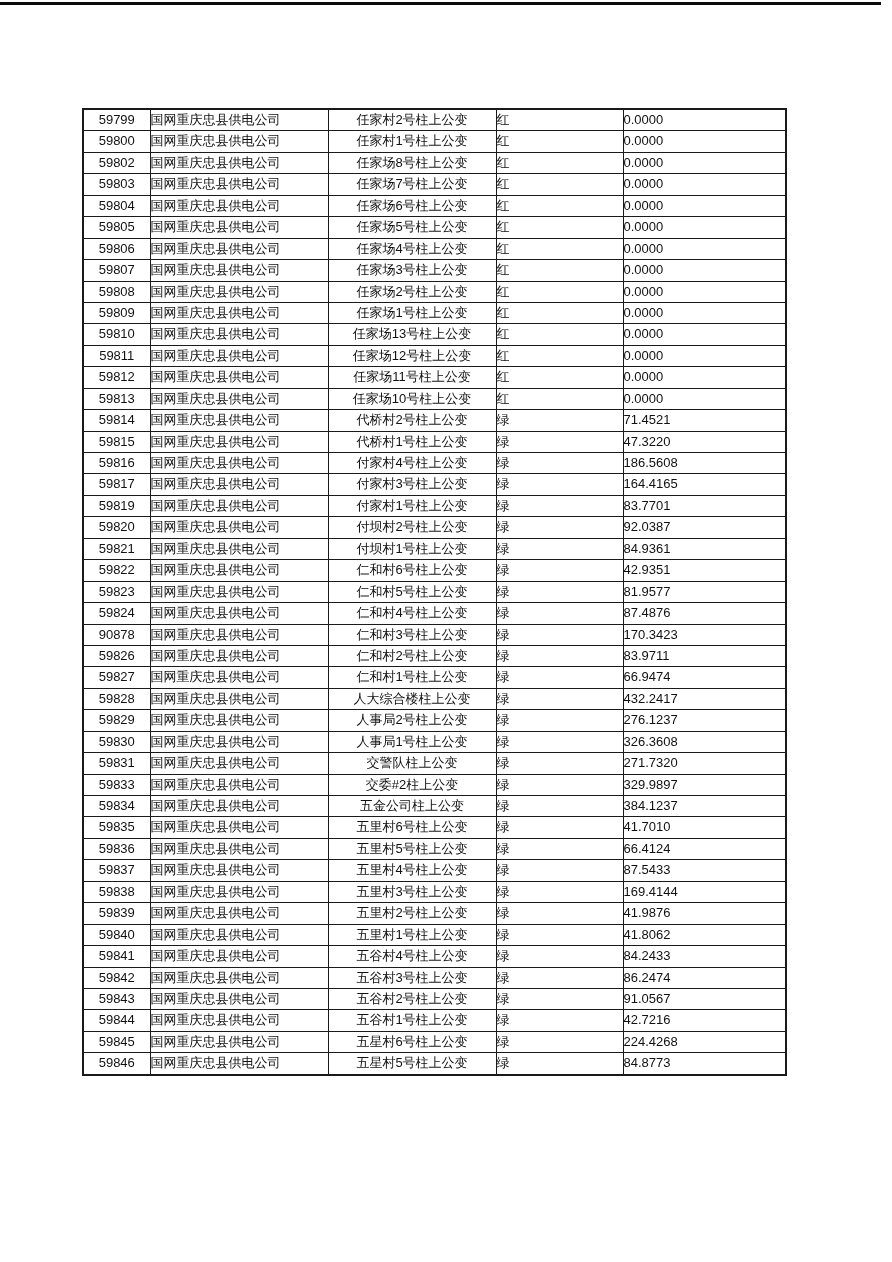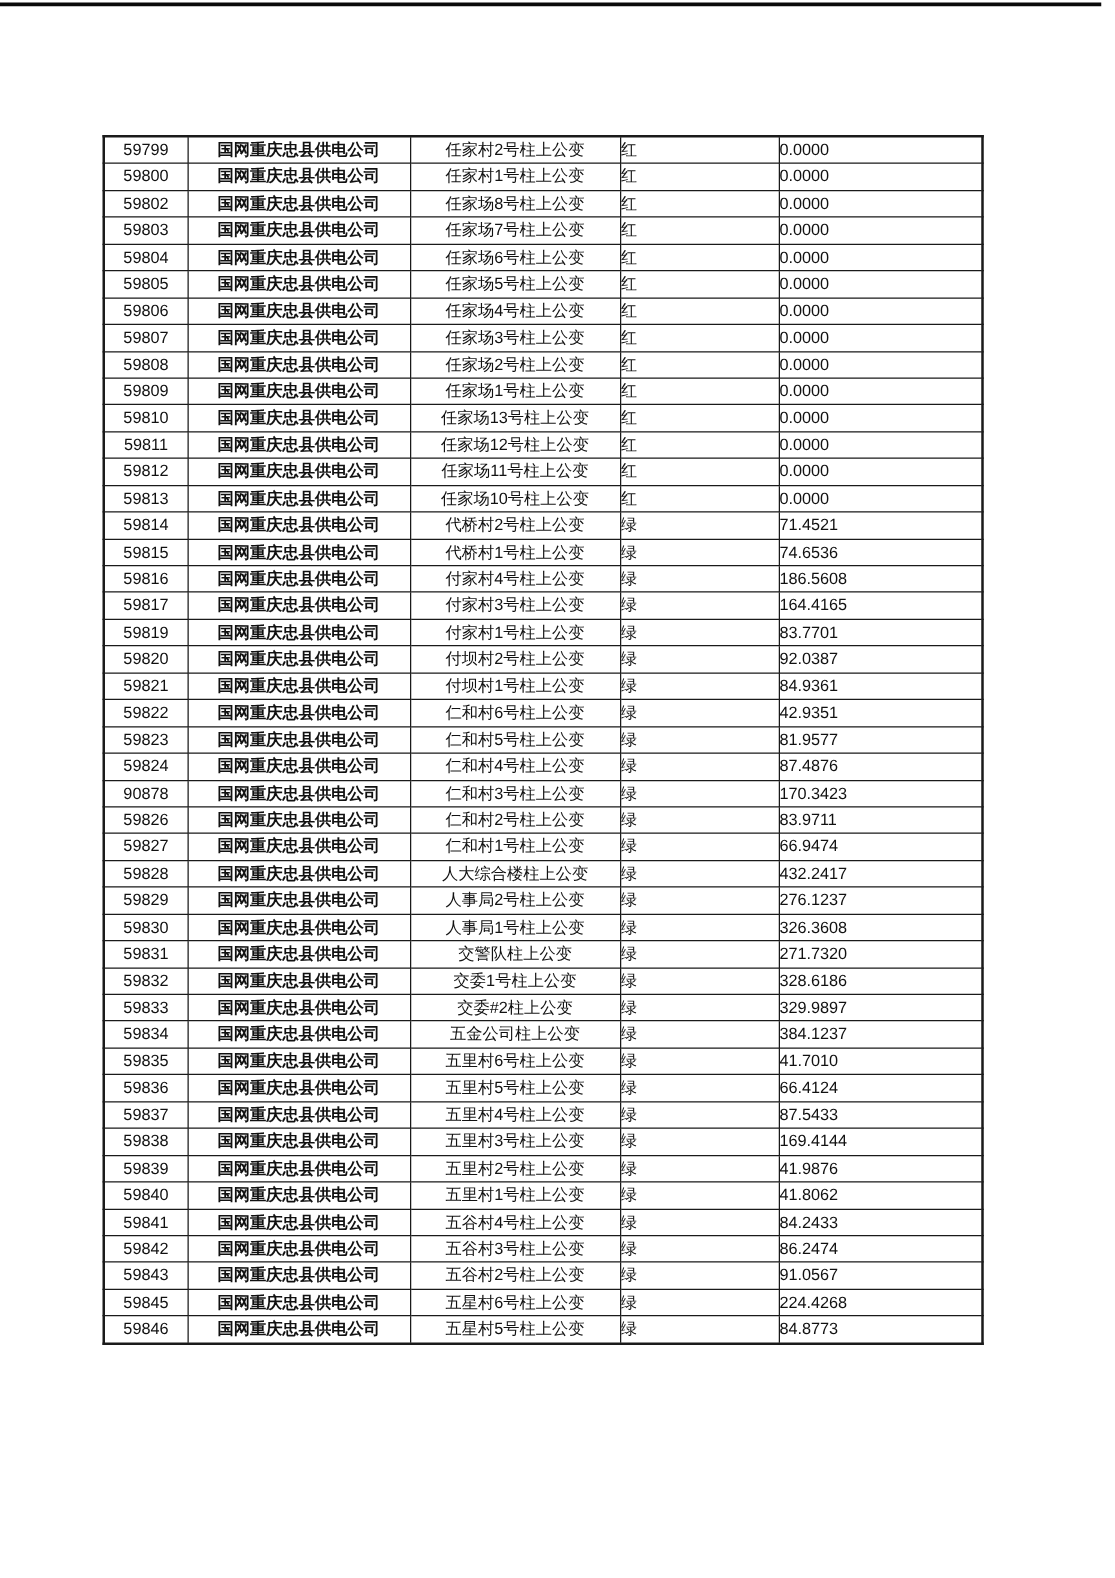--- a/index.html
+++ b/index.html
@@ -47,21 +47,21 @@
     border: 1px solid #1a1a1a;
     height: 20.44px;
     padding: 0;
     font-size: 13px;
     line-height: 20.44px;
     color: #111111;
     white-space: nowrap;
     overflow: hidden;
   }
   td.c0 { text-align: center; }
-  td.c1 { text-align: center; padding-left: 4px; font-weight: bold; }
+  td.c1 { text-align: left; padding-left: 4px; }
   td.c2 { text-align: center; padding-left: 4px; }
   td.c3 { text-align: left; padding-left: 4px; }
   td.c4 { text-align: left; }
 </style>
 </head>
 <body>
 
 <div class="page">
   <div class="top-rule"></div>
   <div class="right-edge"></div>
@@ -177,21 +177,21 @@
           <td class="c1">国网重庆忠县供电公司</td>
           <td class="c2">代桥村2号柱上公变</td>
           <td class="c3">绿</td>
           <td class="c4">71.4521</td>
         </tr>
         <tr>
           <td class="c0">59815</td>
           <td class="c1">国网重庆忠县供电公司</td>
           <td class="c2">代桥村1号柱上公变</td>
           <td class="c3">绿</td>
-          <td class="c4">74.6536</td>
+          <td class="c4">47.3220</td>
         </tr>
         <tr>
           <td class="c0">59816</td>
           <td class="c1">国网重庆忠县供电公司</td>
           <td class="c2">付家村4号柱上公变</td>
           <td class="c3">绿</td>
           <td class="c4">186.5608</td>
         </tr>
         <tr>
           <td class="c0">59817</td>
@@ -285,27 +285,20 @@
           <td class="c4">326.3608</td>
         </tr>
         <tr>
           <td class="c0">59831</td>
           <td class="c1">国网重庆忠县供电公司</td>
           <td class="c2">交警队柱上公变</td>
           <td class="c3">绿</td>
           <td class="c4">271.7320</td>
         </tr>
         <tr>
-          <td class="c0">59832</td>
-          <td class="c1">国网重庆忠县供电公司</td>
-          <td class="c2">交委1号柱上公变</td>
-          <td class="c3">绿</td>
-          <td class="c4">328.6186</td>
-        </tr>
-        <tr>
           <td class="c0">59833</td>
           <td class="c1">国网重庆忠县供电公司</td>
           <td class="c2">交委#2柱上公变</td>
           <td class="c3">绿</td>
           <td class="c4">329.9897</td>
         </tr>
         <tr>
           <td class="c0">59834</td>
           <td class="c1">国网重庆忠县供电公司</td>
           <td class="c2">五金公司柱上公变</td>
@@ -367,20 +360,27 @@
           <td class="c2">五谷村3号柱上公变</td>
           <td class="c3">绿</td>
           <td class="c4">86.2474</td>
         </tr>
         <tr>
           <td class="c0">59843</td>
           <td class="c1">国网重庆忠县供电公司</td>
           <td class="c2">五谷村2号柱上公变</td>
           <td class="c3">绿</td>
           <td class="c4">91.0567</td>
+        </tr>
+        <tr>
+          <td class="c0">59844</td>
+          <td class="c1">国网重庆忠县供电公司</td>
+          <td class="c2">五谷村1号柱上公变</td>
+          <td class="c3">绿</td>
+          <td class="c4">42.7216</td>
         </tr>
         <tr>
           <td class="c0">59845</td>
           <td class="c1">国网重庆忠县供电公司</td>
           <td class="c2">五星村6号柱上公变</td>
           <td class="c3">绿</td>
           <td class="c4">224.4268</td>
         </tr>
         <tr>
           <td class="c0">59846</td>

